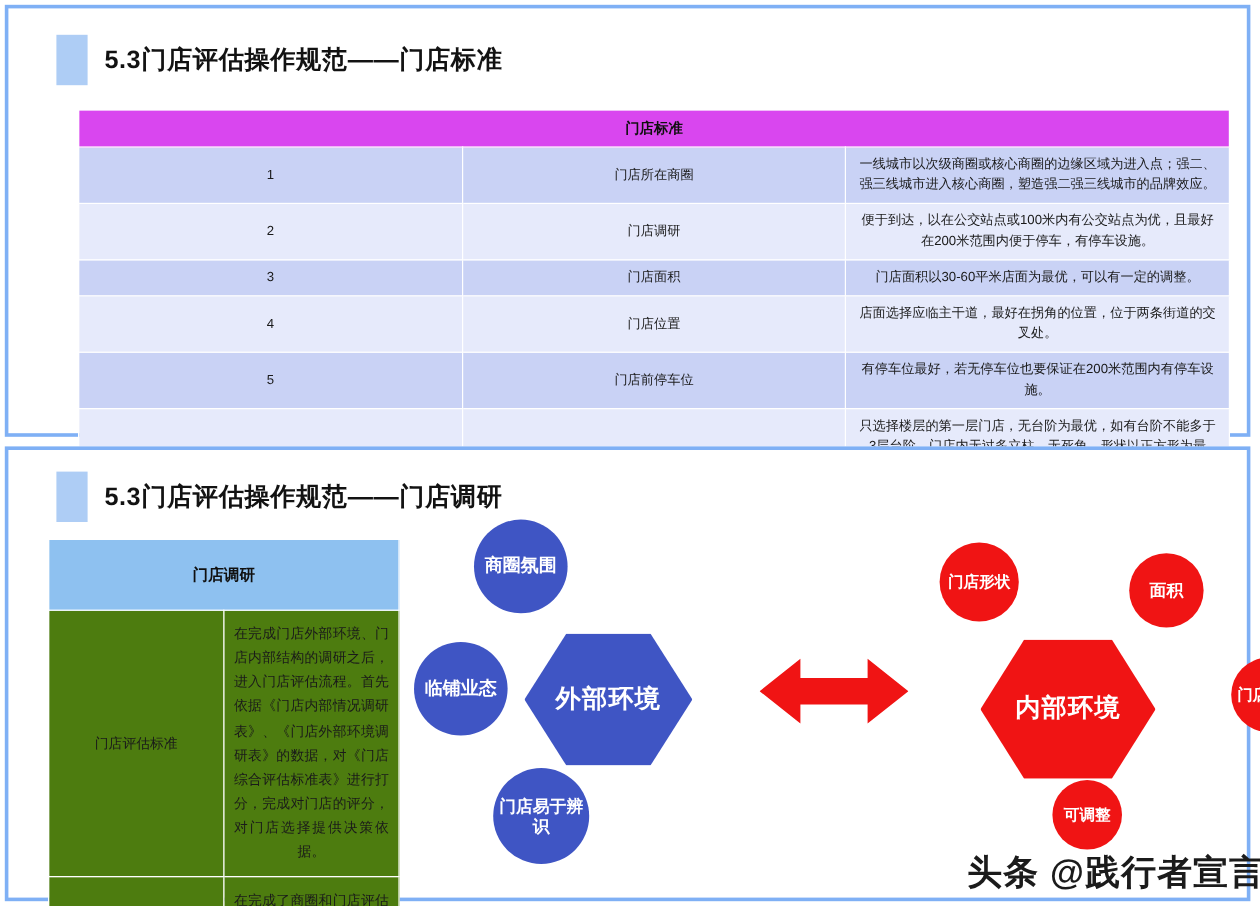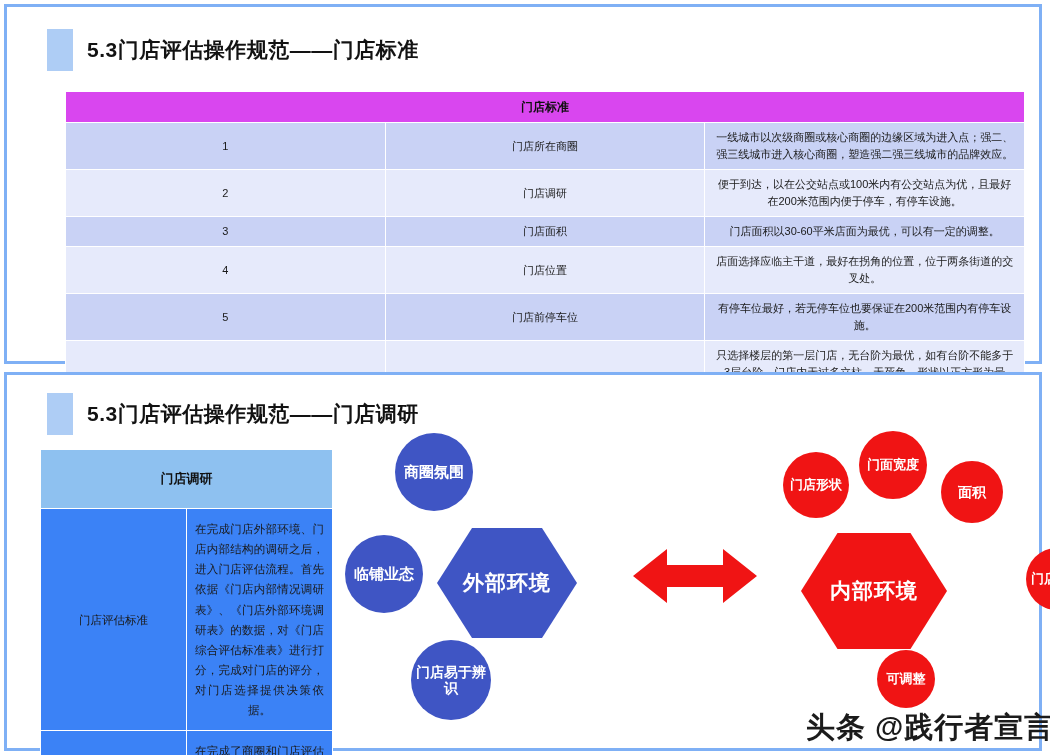--- a/index.html
+++ b/index.html
@@ -108,21 +108,21 @@
     border: 1px solid #ffffff;
     text-align: center;
   }
   .res-table td {
     border: 1px solid #ffffff;
     font-size: 11.5px;
     color: #1a1a1a;
     line-height: 1.75;
     vertical-align: middle;
     padding: 10px 8px;
-    background: #3b82f6;
+    background: #4d7c0f;
   }
   .res-table td.lbl {
     width: 50px;
     text-align: center;
     padding: 10px 4px;
   }
   .res-table td.body { text-align: justify; text-align-last: center; }
 
   
   .diagram {
@@ -277,31 +277,28 @@
       <div class="node circle c-blue" style="left:74px; top:205px; width:80px; height:80px;">
         <span style="font-size:14px;">门店易于辨识</span>
       </div>
 
       <div class="dbl-arrow">
         <svg width="124" height="58" viewBox="0 0 124 58" aria-hidden="true">
           <polygon points="0,29 34,2 34,18 90,18 90,2 124,29 90,56 90,40 34,40 34,56" fill="#f01414"></polygon>
         </svg>
       </div>
 
-      <div class="node hexa h-red" style="left:464px; top:98px; width:146px; height:116px;">
+      <div class="node hexa h-red" style="left:480px; top:98px; width:146px; height:116px;">
         <span>内部环境</span>
       </div>
 
       <div class="node circle c-red" style="left:446px; top:17px; width:66px; height:66px;">
         <span style="font-size:13px;">门店形状</span>
       </div>
 
-      <div class="node circle c-red" style="left:522px; top:-4px; width:68px; height:68px;">
-        <span style="font-size:13px;">门面宽度</span>
-      </div>
 
       <div class="node circle c-red" style="left:604px; top:26px; width:62px; height:62px;">
         <span style="font-size:14px;">面积</span>
       </div>
 
       <div class="node circle c-red" style="left:641px; top:113px; width:62px; height:62px;margin-left:48px;">
         <span style="font-size:13px;">门店层高</span>
       </div>
 
 

